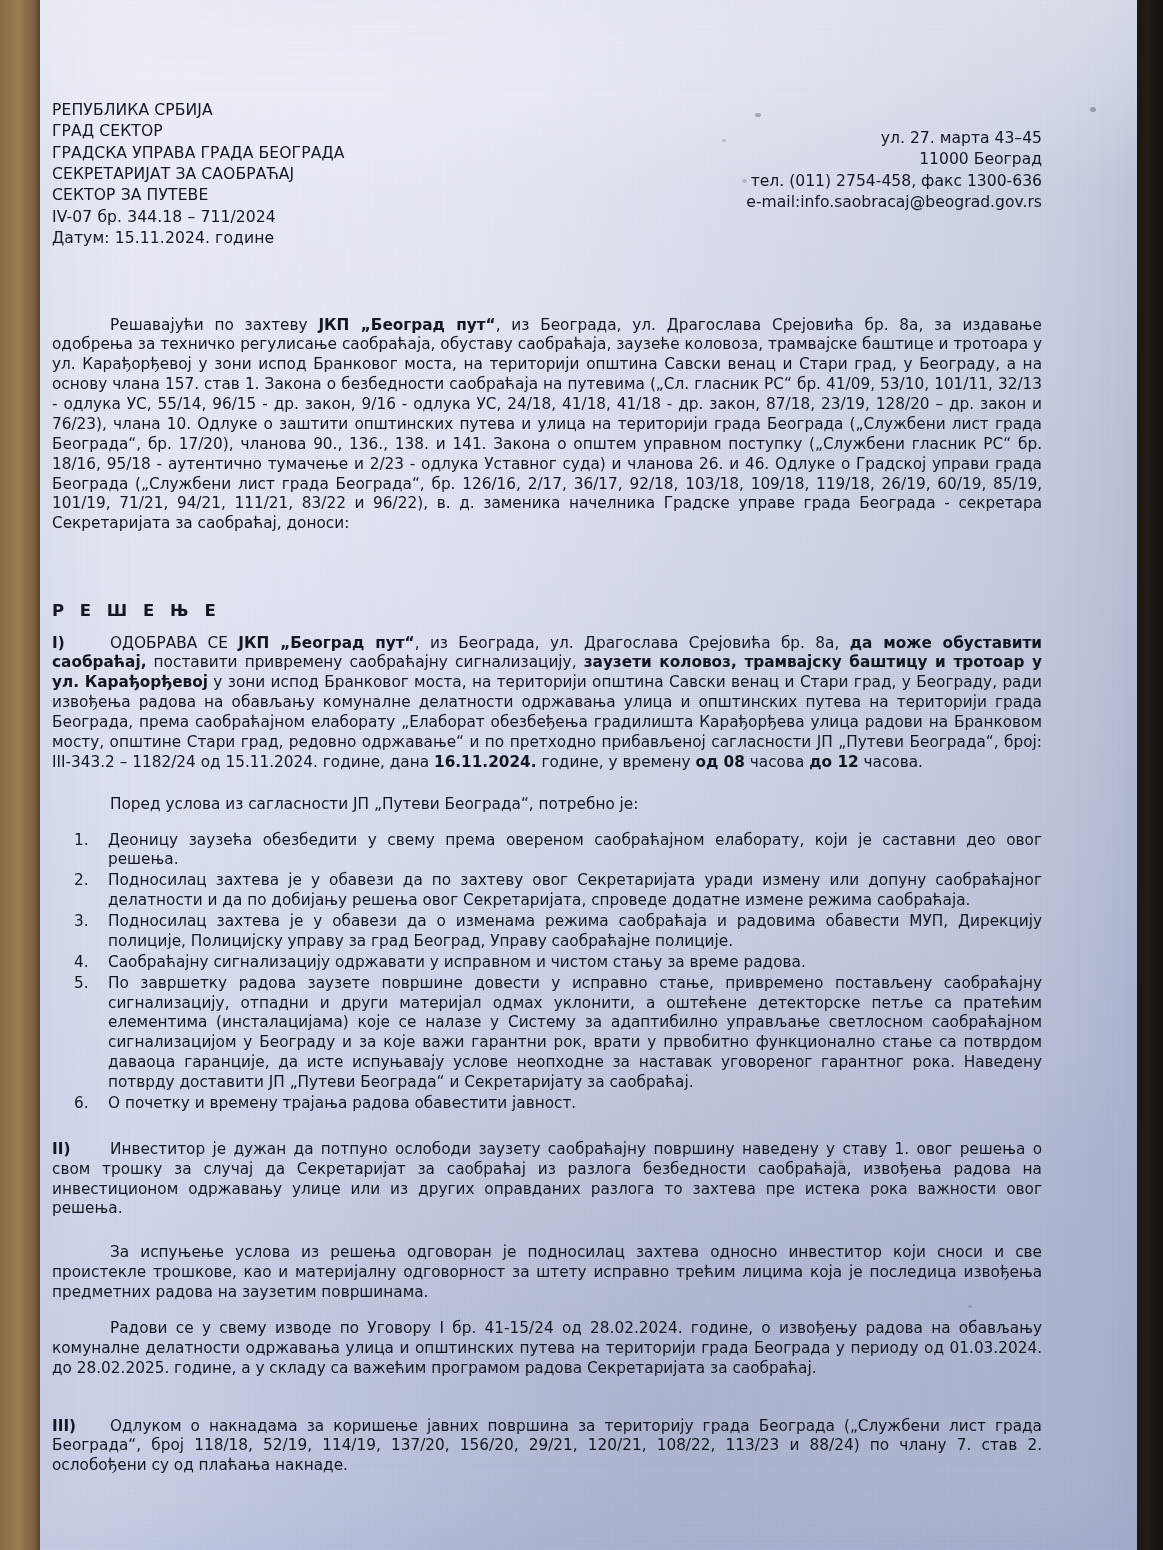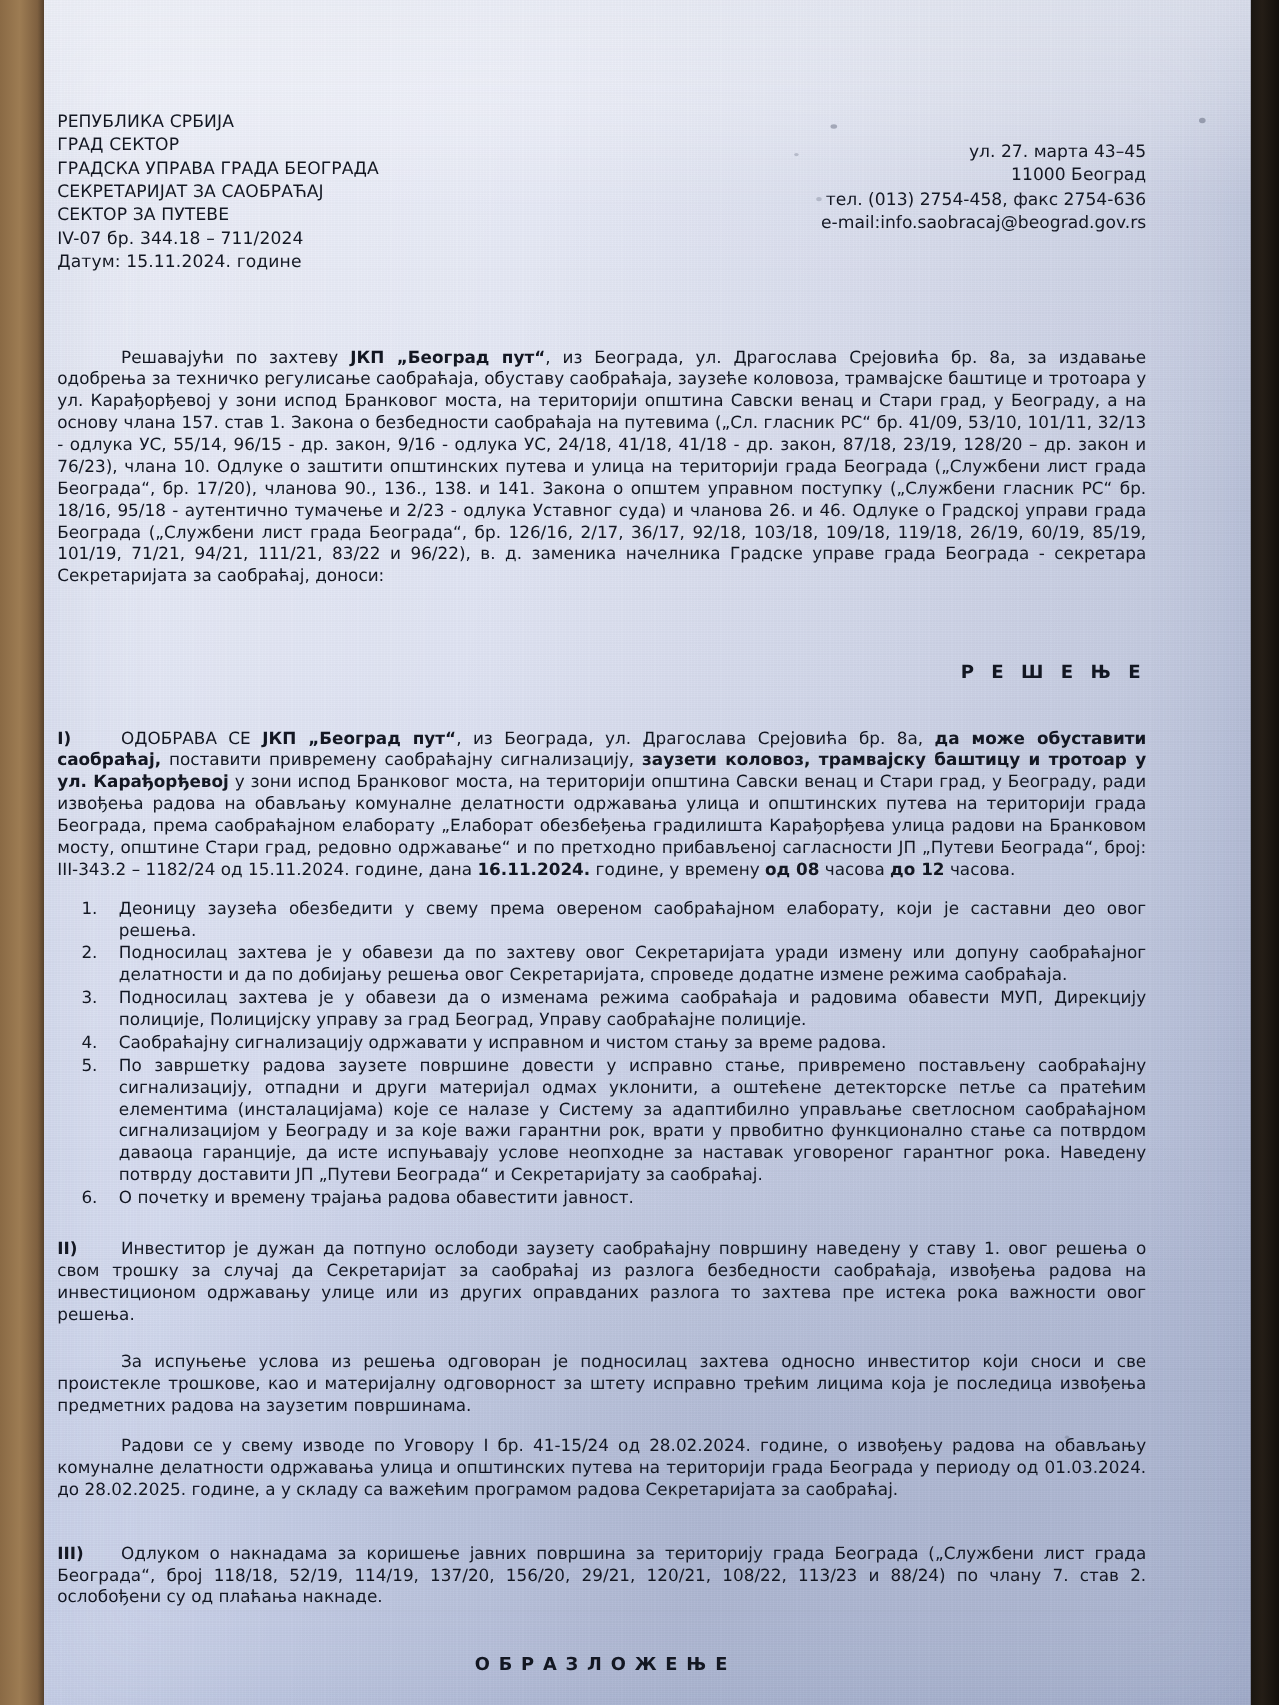--- a/index.html
+++ b/index.html
@@ -81,25 +81,25 @@
     position: relative;
     display: flex;
     justify-content: space-between;
     align-items: flex-start;
     padding-top: 100px;
   }
   .hdr-left { font-size: 15.6px; line-height: 1.37; letter-spacing: .1px; }
   .hdr-right { font-size: 15.6px; line-height: 1.37; text-align: right; margin-top: 28px; }
 
   .doc-title {
-    text-align: right;
+    text-align: left;
     font-weight: bold;
     letter-spacing: 5px;
     font-size: 16.5px;
-    margin: 66px 0 40px 0;
+    margin: 66px 0 12px 0;
   }
   .section-title {
     text-align: center;
     font-weight: bold;
     letter-spacing: 1.2px;
     font-size: 16.2px;
     margin: 40px 0 24px 0;
   }
 
   p.body {
@@ -174,35 +174,36 @@
       <div>ГРАД СЕКТОР</div>
       <div>ГРАДСКА УПРАВА ГРАДА БЕОГРАДА</div>
       <div>СЕКРЕТАРИЈАТ ЗА САОБРАЋАЈ</div>
       <div>СЕКТОР ЗА ПУТЕВЕ</div>
       <div>IV-07 бр. 344.18 – 711/2024</div>
       <div>Датум: 15.11.2024. године</div>
     </div>
     <div class="hdr-right">
       <div>ул. 27. марта 43–45</div>
       <div>11000 Београд</div>
-      <div>тел. (013) 2754-458, факс 2754-636</div>
+      <div>тел. (011) 2754-458, факс 1300-636</div>
       <div>e-mail:info.saobracaj@beograd.gov.rs</div>
     </div>
   </div>
 
   <p class="body" style="margin-top:66px;">
     <span>Решавајући по захтеву </span><span class="b">ЈКП „Београд пут“</span><span>, из Београда, ул. Драгослава Срејовића бр. 8а, за издавање одобрења за техничко регулисање саобраћаја, обуставу саобраћаја, заузеће коловоза, трамвајске баштице и тротоара у ул. Карађорђевој у зони испод Бранковог моста, на територији општина Савски венац и Стари град, у Београду, а на основу члана 157. став 1. Закона о безбедности саобраћаја на путевима („Сл. гласник РС“ бр. 41/09, 53/10, 101/11, 32/13 - одлука УС, 55/14, 96/15 - др. закон, 9/16 - одлука УС, 24/18, 41/18, 41/18 - др. закон, 87/18, 23/19, 128/20 – др. закон и 76/23), члана 10. Одлуке о заштити општинских путева и улица на територији града Београда („Службени лист града Београда“, бр. 17/20), чланова 90., 136., 138. и 141. Закона о општем управном поступку („Службени гласник РС“ бр. 18/16, 95/18 - аутентично тумачење и 2/23 - одлука Уставног суда) и чланова 26. и 46. Одлуке о Градској управи града Београда („Службени лист града Београда“, бр. 126/16, 2/17, 36/17, 92/18, 103/18, 109/18, 119/18, 26/19, 60/19, 85/19, 101/19, 71/21, 94/21, 111/21, 83/22 и 96/22), в. д. заменика начелника Градске управе града Београда - секретара Секретаријата за саобраћај, доноси:</span>
   </p>
 
   <div class="doc-title">Р Е Ш Е Њ Е</div>
 
   <div class="roman">
     <span class="rn">I)</span><span class="rbody"><span>ОДОБРАВА СЕ </span><span class="b">ЈКП „Београд пут“</span><span>, из Београда, ул. Драгослава Срејовића бр. 8а, </span><span class="b">да може обуставити саобраћај,</span><span> поставити привремену саобраћајну сигнализацију, </span><span class="b">заузети коловоз, трамвајску баштицу и тротоар у ул. Карађорђевој</span><span> у зони испод Бранковог моста, на територији општина Савски венац и Стари град, у Београду, ради извођења радова на обављању комуналне делатности одржавања улица и општинских путева на територији града Београда, према саобраћајном елаборату „Елаборат обезбеђења градилишта Карађорђева улица радови на Бранковом мосту, општине Стари град, редовно одржавање“ и по претходно прибављеној сагласности ЈП „Путеви Београда“, број: III-343.2 – 1182/24 од 15.11.2024. године, дана </span><span class="b">16.11.2024.</span><span> године, у времену </span><span class="b">од 08</span><span> часова </span><span class="b">до 12</span><span> часова.</span></span>
   </div>
 
+  <p class="body" style="margin-top:22px;">Поред услова из сагласности ЈП „Путеви Београда“, потребно је:</p>
 
   <ol class="items">
     <li>Деоницу заузећа обезбедити у свему према овереном саобраћајном елаборату, који је саставни део овог решења.</li>
     <li>Подносилац захтева је у обавези да по захтеву овог Секретаријата уради измену или допуну саобраћајног делатности и да по добијању решења овог Секретаријата, спроведе додатне измене режима саобраћаја.</li>
     <li>Подносилац захтева је у обавези да о изменама режима саобраћаја и радовима обавести МУП, Дирекцију полиције, Полицијску управу за град Београд, Управу саобраћајне полиције.</li>
     <li>Саобраћајну сигнализацију одржавати у исправном и чистом стању за време радова.</li>
     <li>По завршетку радова заузете површине довести у исправно стање, привремено постављену саобраћајну сигнализацију, отпадни и други материјал одмах уклонити, а оштећене детекторске петље са пратећим елементима (инсталацијама) које се налазе у Систему за адаптибилно управљање светлосном саобраћајном сигнализацијом у Београду и за које важи гарантни рок, врати у првобитно функционално стање са потврдом даваоца гаранције, да исте испуњавају услове неопходне за наставак уговореног гарантног рока. Наведену потврду доставити ЈП „Путеви Београда“ и Секретаријату за саобраћај.</li>
     <li>О почетку и времену трајања радова обавестити јавност.</li>
   </ol>
 
@@ -211,15 +212,14 @@
   </div>
 
   <p class="body" style="margin-top:24px;">За испуњење услова из решења одговоран је подносилац захтева односно инвеститор који сноси и све проистекле трошкове, као и материјалну одговорност за штету исправно трећим лицима која је последица извођења предметних радова на заузетим површинама.</p>
 
   <p class="body" style="margin-top:16px;">Радови се у свему изводе по Уговору I бр. 41-15/24 од 28.02.2024. године, о извођењу радова на обављању комуналне делатности одржавања улица и општинских путева на територији града Београда у периоду од 01.03.2024. до 28.02.2025. године, а у складу са важећим програмом радова Секретаријата за саобраћај.</p>
 
   <div class="roman" style="margin-top:38px;">
     <span class="rn">III)</span><span class="rbody">Одлуком о накнадама за коришење јавних површина за територију града Београда („Службени лист града Београда“, број 118/18, 52/19, 114/19, 137/20, 156/20, 29/21, 120/21, 108/22, 113/23 и 88/24) по члану 7. став 2. ослобођени су од плаћања накнаде.</span>
   </div>
 
-  <div class="section-title">О Б Р А З Л О Ж Е Њ Е</div>
 
 </div>
 
 </body></html>

